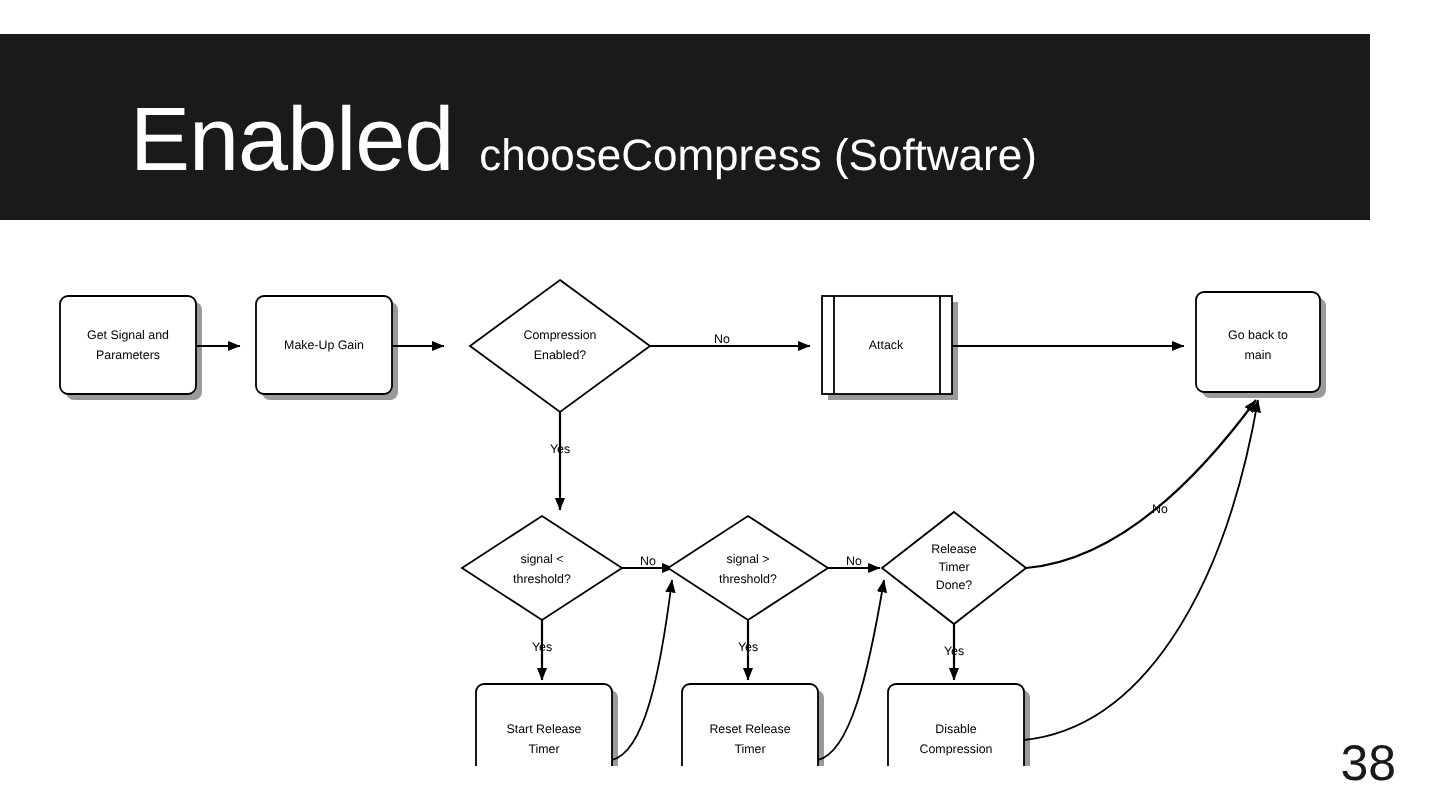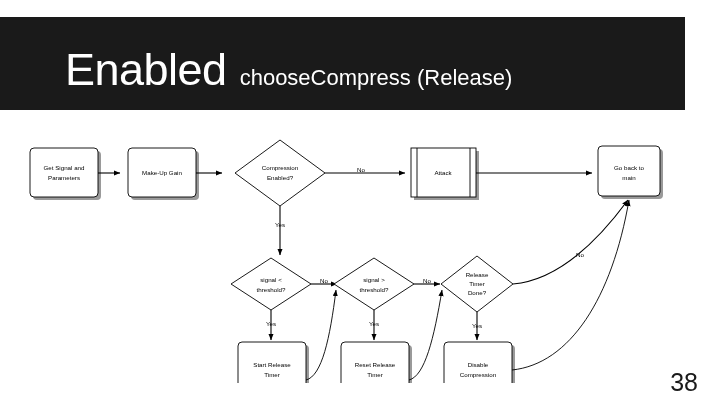--- a/index.html
+++ b/index.html
@@ -101,21 +101,21 @@
     font-family: "Liberation Sans", sans-serif;
     text-align: right;
   }
 </style>
 </head>
 <body>
 
 <div id="title-banner">
   <div id="title-row">
     <span id="slide-title">Enabled</span>
-    <span id="slide-subtitle">chooseCompress (Release)</span>
+    <span id="slide-subtitle">chooseCompress (Software)</span>
   </div>
 </div>
 
 <div id="flowchart">
 <svg width="720" height="265" viewBox="0 0 720 265" xmlns="http://www.w3.org/2000/svg">
   <defs>
     <marker id="arrow" markerWidth="7" markerHeight="7" refX="6.2" refY="2.6" orient="auto" markerUnits="userSpaceOnUse">
       <path d="M0,0 L6.4,2.6 L0,5.2 z" fill="#000000"></path>
     </marker>
   </defs>

